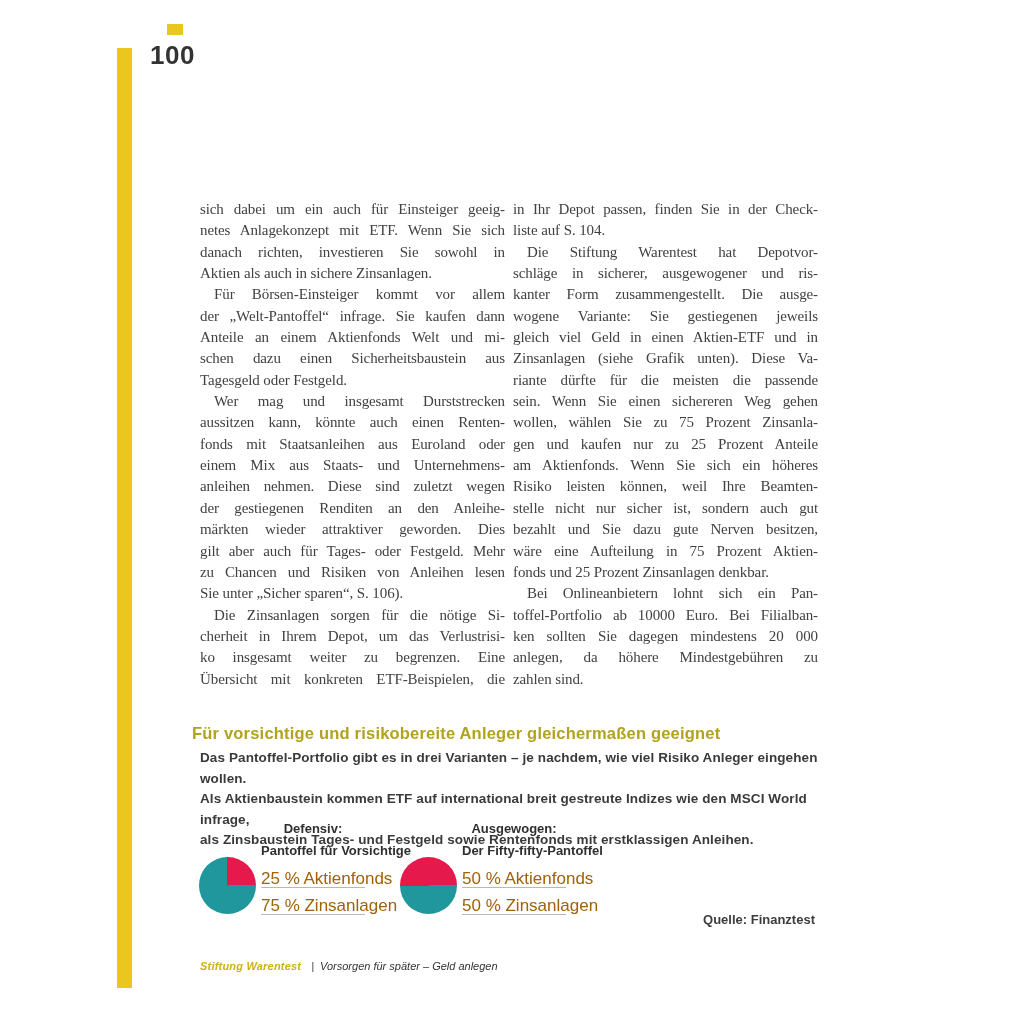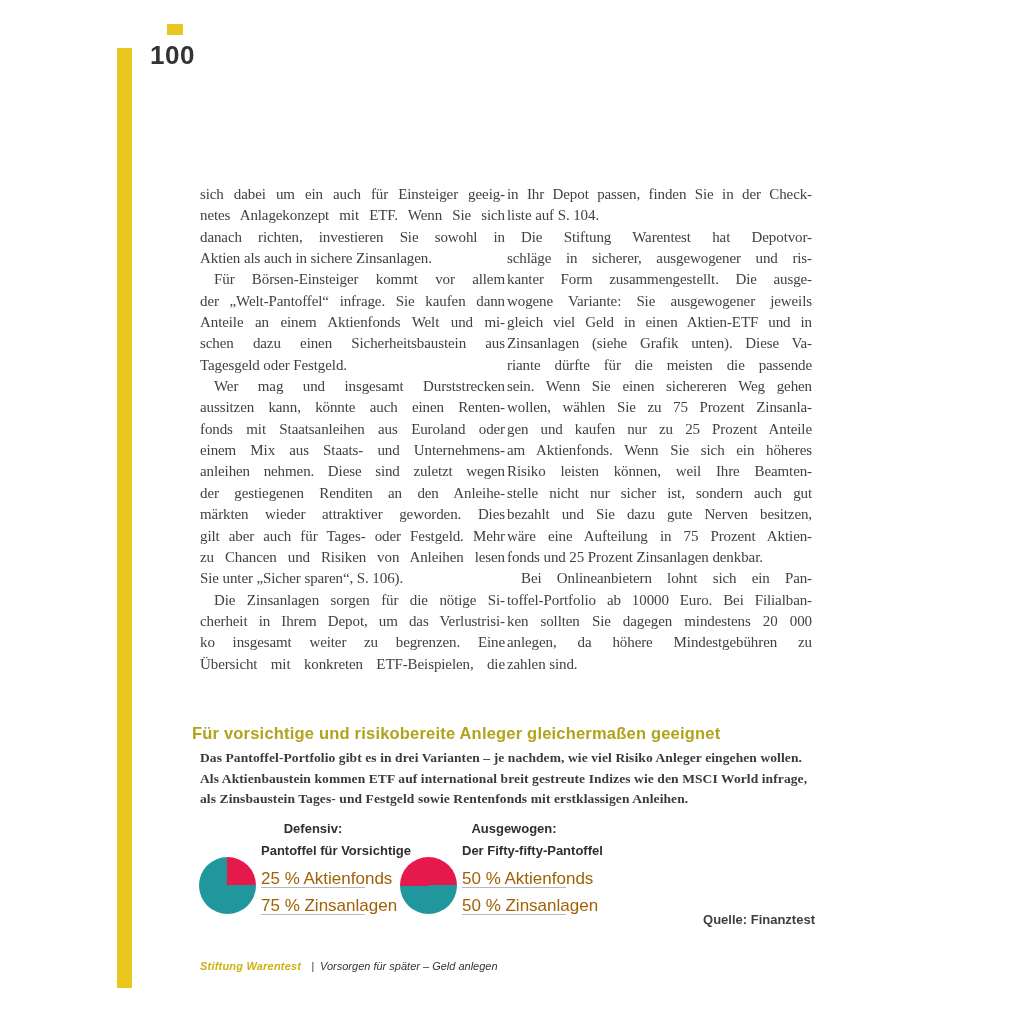--- a/index.html
+++ b/index.html
@@ -3,32 +3,32 @@
 <meta charset="utf-8">
 <style>
   html,body{margin:0;padding:0;background:#ffffff;}
   .page{position:relative;width:1024px;height:1004px;background:#ffffff;overflow:hidden;
         font-family:"Liberation Sans", sans-serif;color:#414141;padding-left:30px;}
   .edge-bar{position:absolute;left:117px;top:48px;width:15px;height:940px;background:#e9c71f;}
   .edge-notch{position:absolute;left:167px;top:24px;width:16px;height:11px;background:#e9c71f;}
   .page-number{position:absolute;left:150px;top:40px;font-size:26px;font-weight:600;color:#333333;
                letter-spacing:0.5px;}
   
-  .columns{position:absolute;left:200px;top:184px;width:623px;display:flex;gap:2px;}
+  .columns{position:absolute;left:200px;top:199px;width:623px;display:flex;gap:8px;}
   .col{width:305px;}
   .bodyline{font-family:"Liberation Serif", serif;font-size:15px;line-height:21.35px;height:21.35px;
             overflow:hidden;color:#414141;text-align:justify;text-align-last:justify;
             letter-spacing:-0.1px;}
   .bodyline.pend{text-align-last:left;}
   .bodyline.indent{padding-left:14px;}
   
   .info-title{position:absolute;left:192px;top:724px;font-size:16.5px;font-weight:bold;
               color:#b1a31c;letter-spacing:0.2px;}
   .info-intro{position:absolute;left:200px;top:748px;width:640px;}
-  .intro-line{font-size:13.5px;font-weight:600;color:#3a3a3a;line-height:20.5px;letter-spacing:0.1px;font-family:Liberation Serif, serif;}
+  .intro-line{font-size:13.5px;font-weight:600;color:#3a3a3a;line-height:20.5px;letter-spacing:0.1px;}
   .chart-row{position:absolute;left:0;top:818px;width:1024px;height:120px;}
   .variant{position:absolute;top:0;width:200px;height:120px;}
   .variant:nth-of-type(1){left:199px;}
   .variant:nth-of-type(2){left:400px;}
   .variant:nth-of-type(3){left:595px;}
   .pie{position:absolute;left:0;top:39px;width:57px;height:57px;border-radius:50%;}
   .v-labels{position:absolute;left:62px;top:0;width:104px;}
   .v-title{font-size:13px;font-weight:bold;color:#2f2f2f;line-height:21.5px;white-space:nowrap;text-align:center;}
   .v-row{font-size:17px;color:#a16207;line-height:15px;padding:2px 0 1px 0;
          border-bottom:1px solid #b8b8b8;white-space:nowrap;margin-top:8px;}
@@ -73,21 +73,21 @@
         <div class="bodyline">cherheit in Ihrem Depot, um das Verlustrisi-</div>
         <div class="bodyline">ko insgesamt weiter zu begrenzen. Eine</div>
         <div class="bodyline">Übersicht mit konkreten ETF-Beispielen, die</div>
       </div>
     <div class="col">
         <div class="bodyline">in Ihr Depot passen, finden Sie in der Check-</div>
         <div class="bodyline pend">liste auf S. 104.</div>
         <div class="bodyline indent">Die Stiftung Warentest hat Depotvor-</div>
         <div class="bodyline">schläge in sicherer, ausgewogener und ris-</div>
         <div class="bodyline">kanter Form zusammengestellt. Die ausge-</div>
-        <div class="bodyline">wogene Variante: Sie ausgewogener jeweils</div>
+        <div class="bodyline">wogene Variante: Sie gestiegenen jeweils</div>
         <div class="bodyline">gleich viel Geld in einen Aktien-ETF und in</div>
         <div class="bodyline">Zinsanlagen (siehe Grafik unten). Diese Va-</div>
         <div class="bodyline">riante dürfte für die meisten die passende</div>
         <div class="bodyline">sein. Wenn Sie einen sichereren Weg gehen</div>
         <div class="bodyline">wollen, wählen Sie zu 75 Prozent Zinsanla-</div>
         <div class="bodyline">gen und kaufen nur zu 25 Prozent Anteile</div>
         <div class="bodyline">am Aktienfonds. Wenn Sie sich ein höheres</div>
         <div class="bodyline">Risiko leisten können, weil Ihre Beamten-</div>
         <div class="bodyline">stelle nicht nur sicher ist, sondern auch gut</div>
         <div class="bodyline">bezahlt und Sie dazu gute Nerven besitzen,</div>

